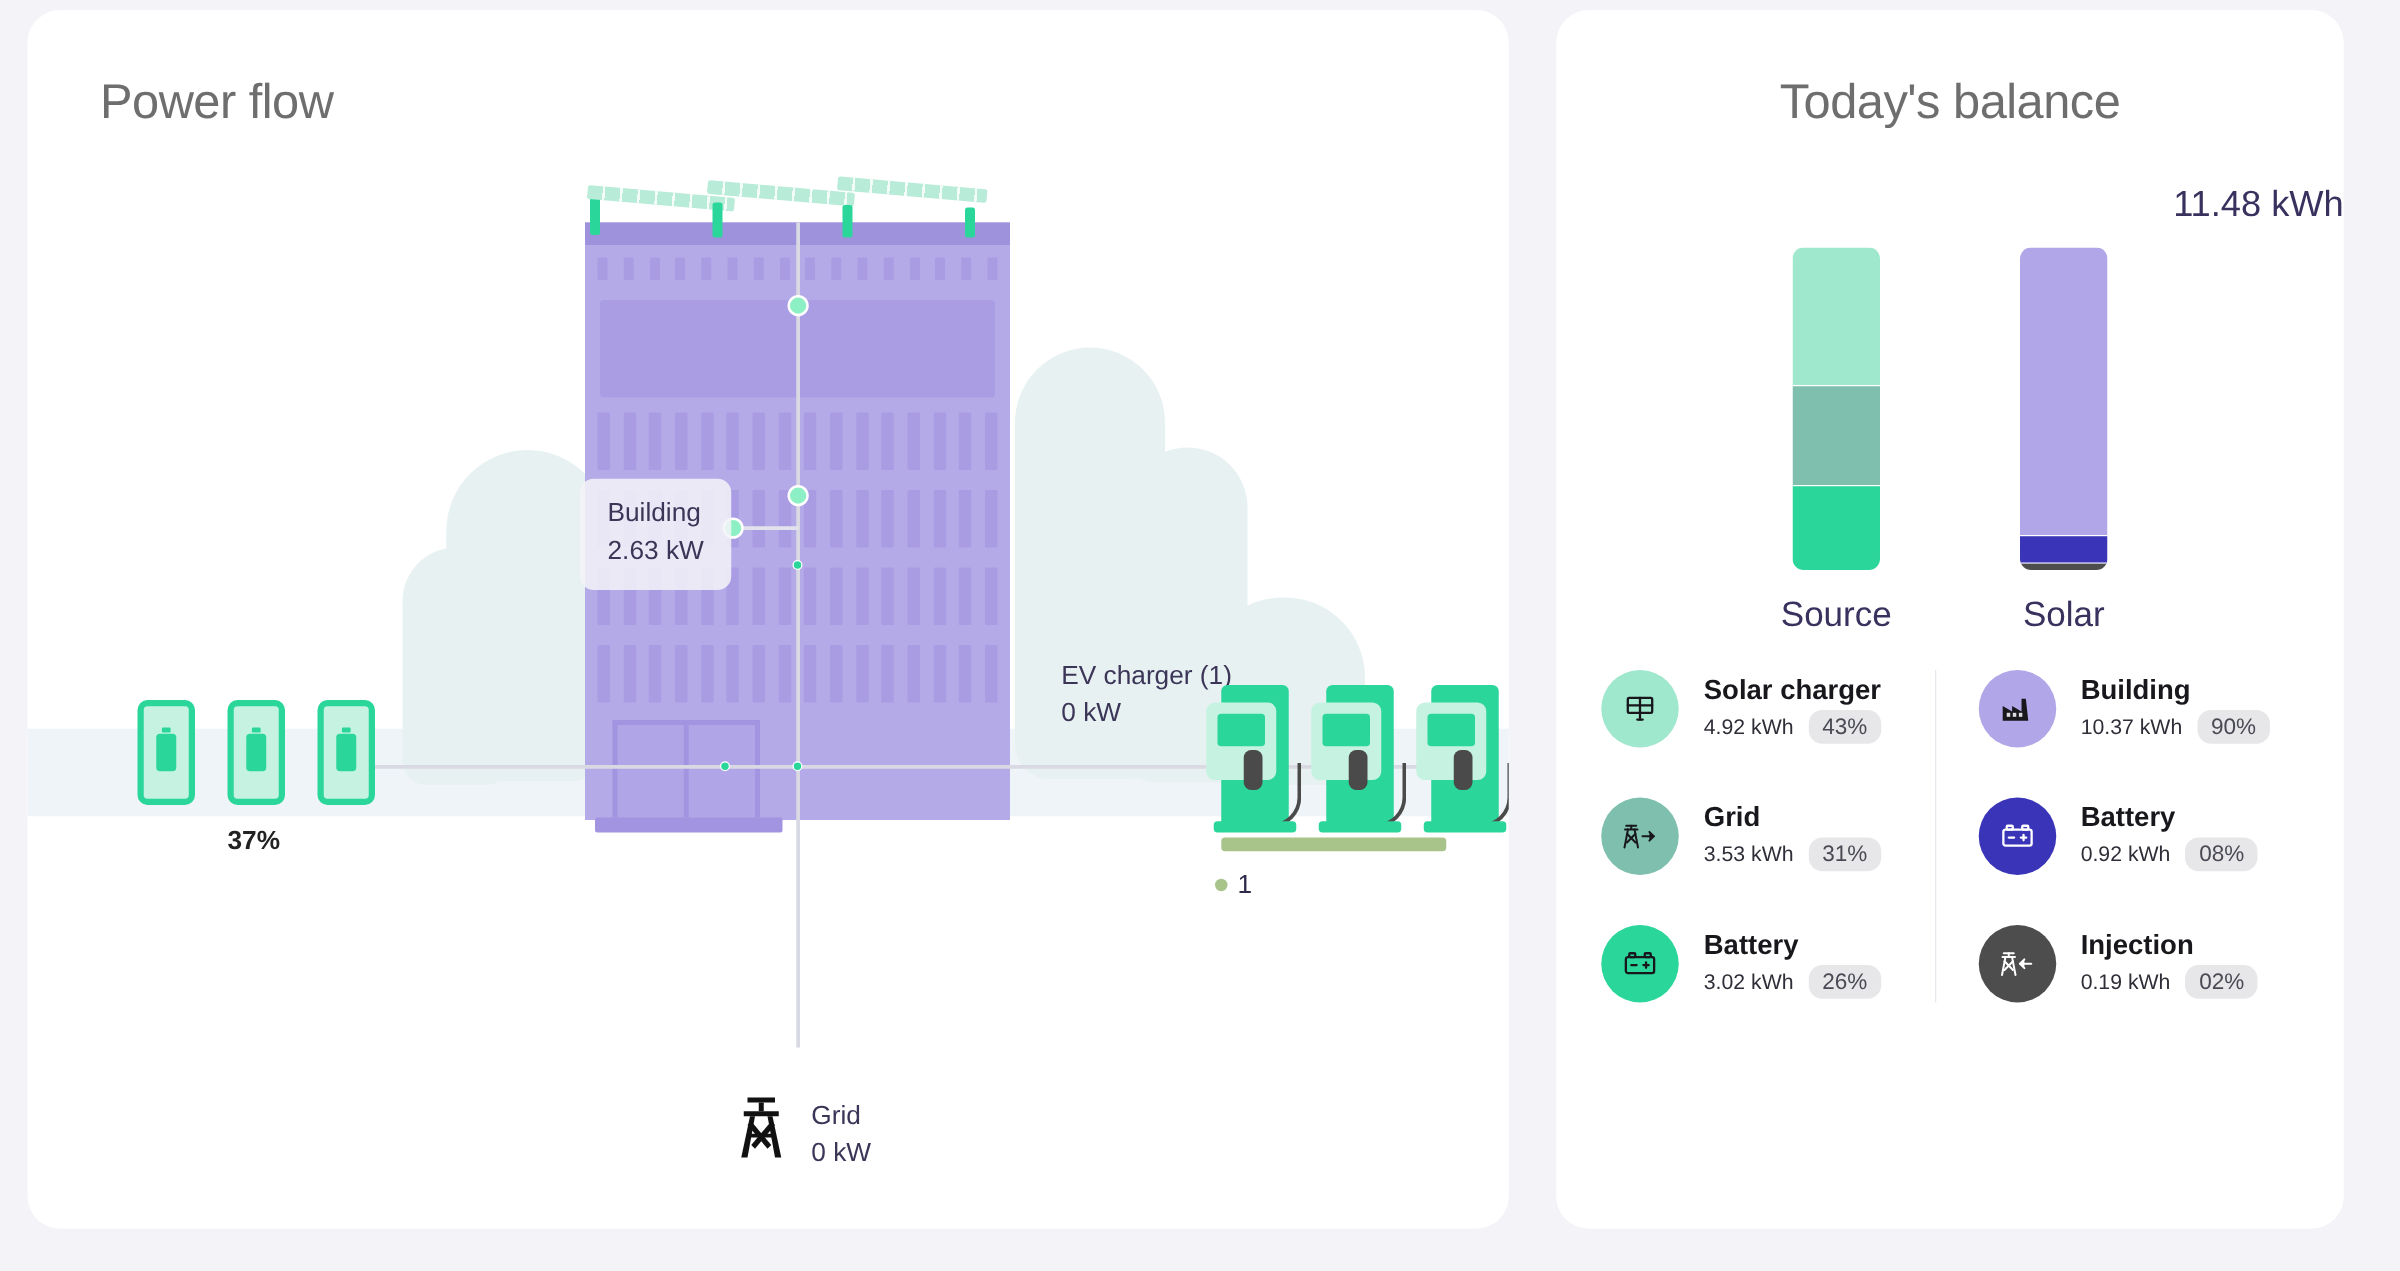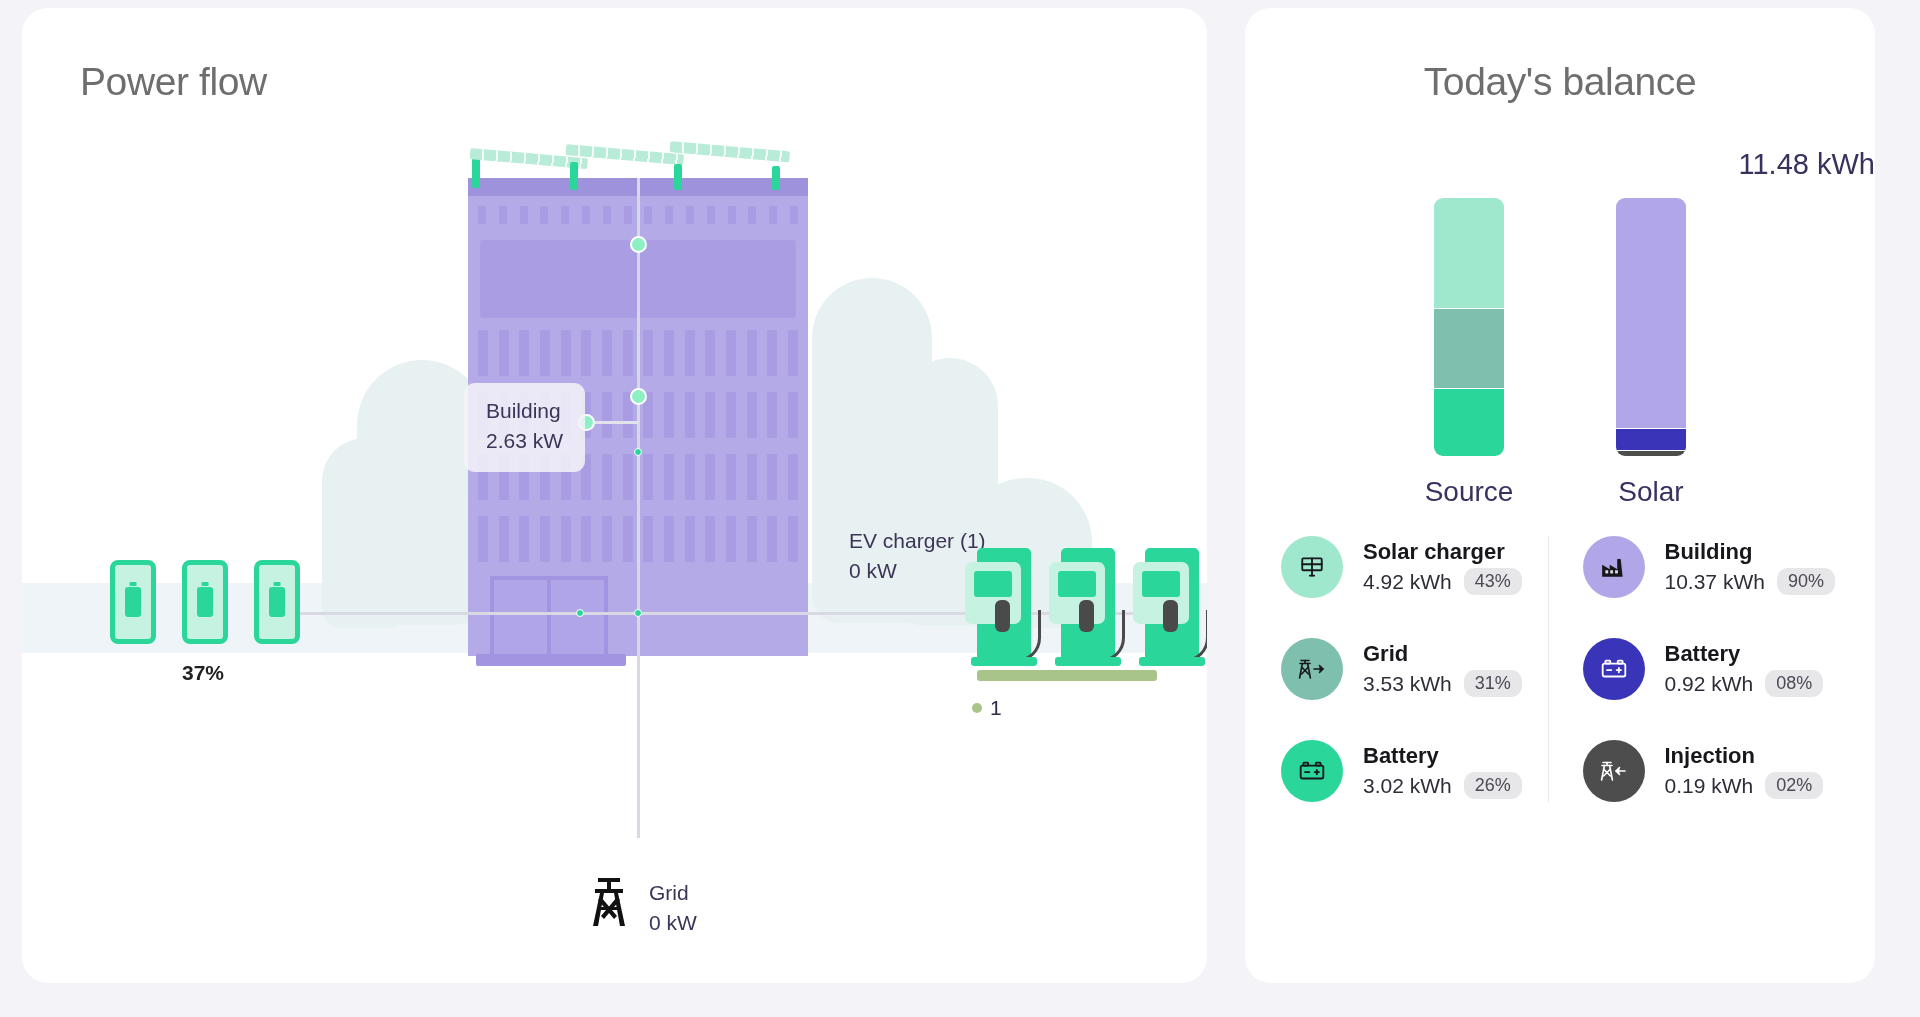--- a/index.html
+++ b/index.html
@@ -227,21 +227,21 @@
   .legcol { flex: 1; display: flex; flex-direction: column; gap: 40px; padding: 0 10px; }
   .legcol.right { border-left: 1.5px solid #e7e7ee; padding-left: 34px; }
   .legrow { display: flex; align-items: center; gap: 20px; }
   .legico {
     width: 62px; height: 62px; border-radius: 50%;
     display: flex; align-items: center; justify-content: center; flex: none;
   }
   .legtxt { display: flex; flex-direction: column; gap: 3px; }
   .legname { font-size: 22px; font-weight: 700; color: #17171c; }
   .legvals { display: flex; align-items: center; gap: 12px; }
-  .legkwh { font-size: 21px; color: #2e2e38; }
+  .legkwh { font-size: 17px; color: #2e2e38; }
   .legpct {
     font-size: 18px; color: #4a4a55; background: #e7e7ea;
     border-radius: 11px; padding: 3px 11px;
   }
 </style>
 </head>
 <body>
 
 <div class="page">
 

